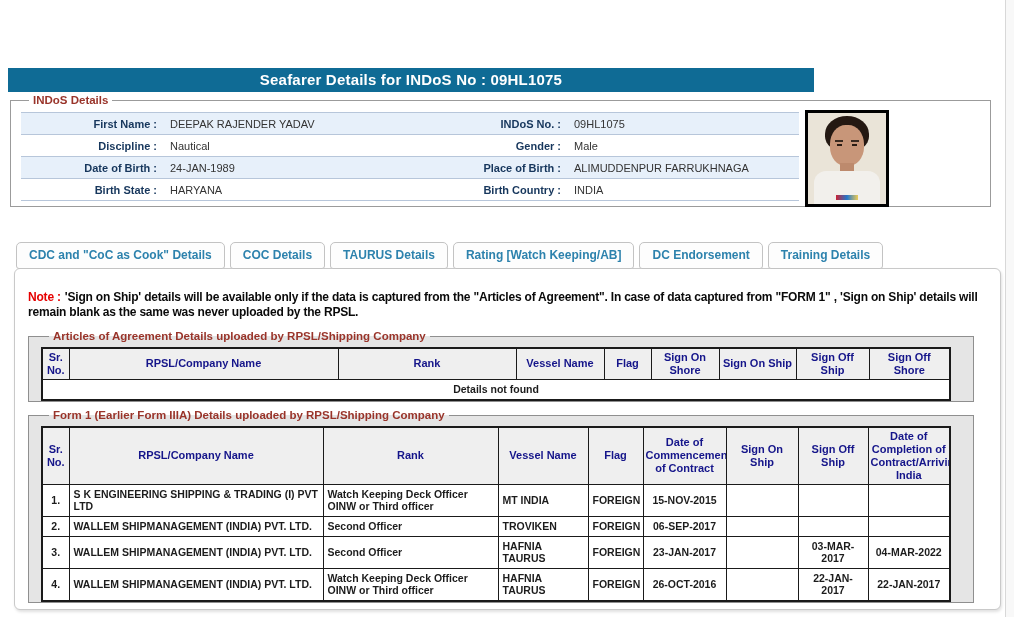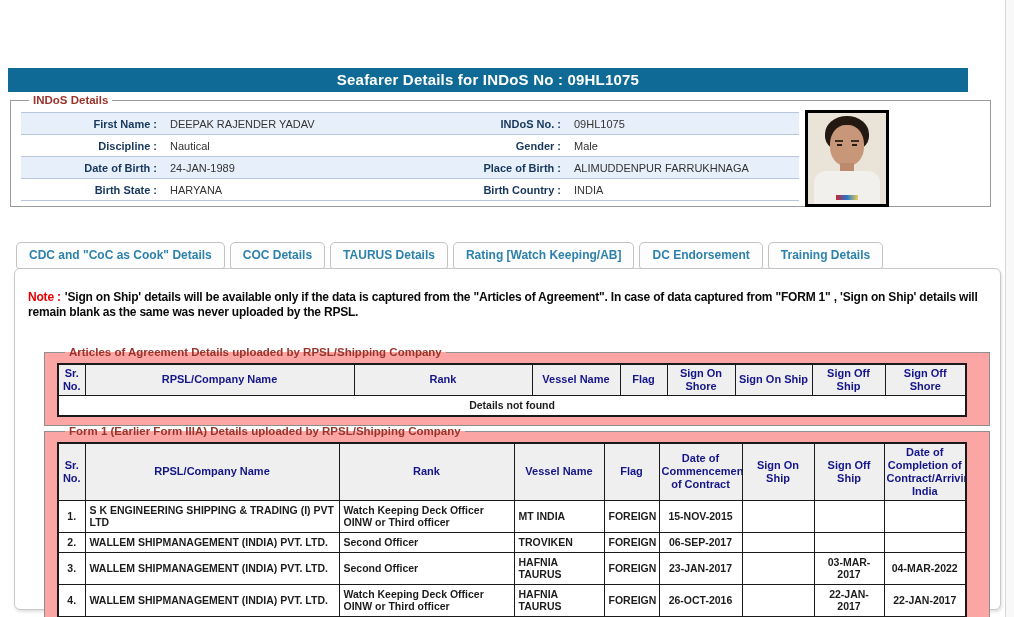--- a/index.html
+++ b/index.html
@@ -2,21 +2,21 @@
 <html><head>
 <meta charset="utf-8">
 <style>
   html, body { margin:0; padding:0; }
   body {
     width:1014px; height:617px; position:relative; overflow:hidden;
     background:#ffffff;
     font-family:"Liberation Sans","DejaVu Sans",sans-serif;
   }
   .title-bar {
-    position:absolute; left:8px; top:68px; width:960px; height:24px;
+    position:absolute; left:8px; top:68px; width:806px; height:24px;
     background:#0f6b95; color:#ffffff; font-weight:bold; font-size:15px;
     text-align:center; line-height:24px; letter-spacing:0.2px;
   }
   
   fieldset.indos {
     position:absolute; left:10px; top:94px; width:969px; height:105px;
     border:1px solid #9b9b9b; margin:0; padding:6px 0 0 10px; background:#fff;
   }
   fieldset legend {
     color:#99342a; font-weight:bold; font-size:11.5px; padding:0 4px; margin-left:8px;
@@ -60,22 +60,22 @@
     position:absolute; left:14px; top:268px; width:985px; height:340px;
     border:1px solid #c9c9c9; border-radius:6px; background:#fff;
     box-shadow:1px 2px 3px rgba(0,0,0,0.12); z-index:1;
   }
   .note {
     position:absolute; left:13px; top:21px; width:962px;
     font-size:12px; font-weight:bold; color:#0a0a0a; line-height:1.22; letter-spacing:-0.2px;
   }
   .note .note-prefix { color:#e60000; margin-right:4px; }
   fieldset.tblset {
-    position:absolute; left:13px; width:932px; margin:16px;
-    border:1px solid #8f8f8f; padding:5px 0 8px 12px; background:#fca5a5;
+    position:absolute; left:13px; width:932px; margin:0;
+    border:1px solid #8f8f8f; padding:5px 0 0 12px; background:#e5e5e5;
   }
   fieldset.tblset.aoa   { top:61px; }
   fieldset.tblset.form1 { top:140px; }
   table.grid-table {
     border-collapse:collapse; table-layout:fixed; width:908px;
     border:2px solid #1a1a1a; background:#fff;
   }
   table.grid-table th, table.grid-table td { border:1px solid #1a1a1a; overflow:hidden; }
   table.grid-table th {
     background:#efefef; color:#15158a; font-weight:bold; font-size:11px;

